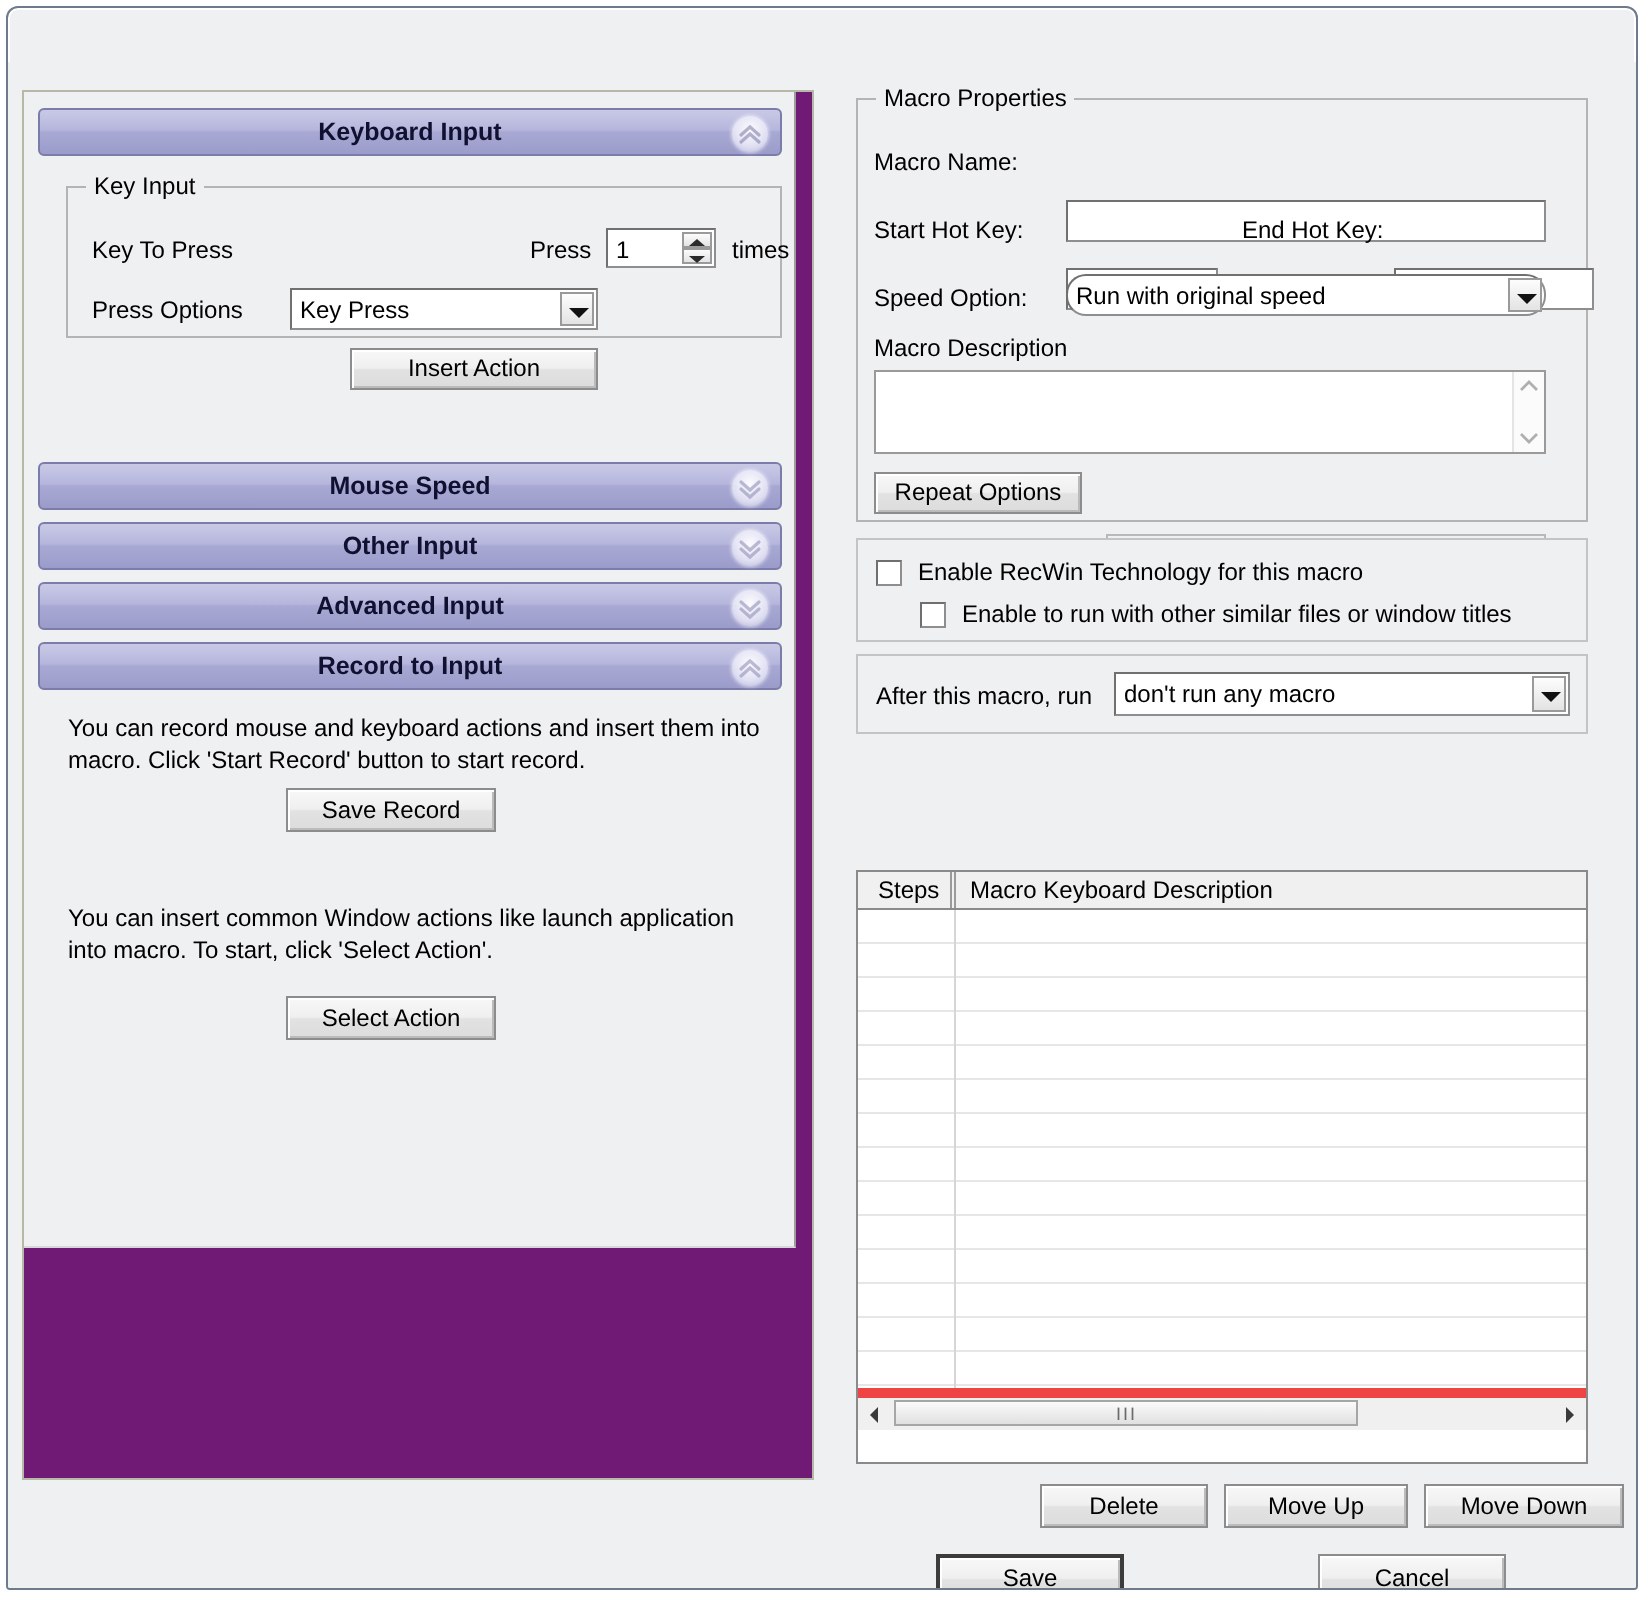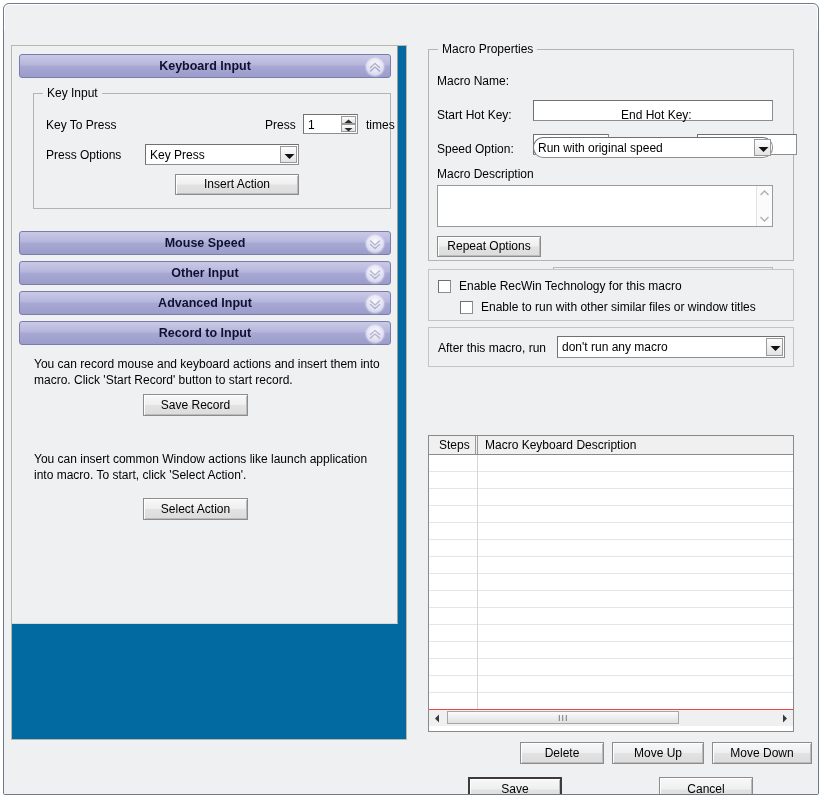--- a/index.html
+++ b/index.html
@@ -42,21 +42,21 @@
 
   
   #client{
     position:absolute;left:0;top:27px;right:0;bottom:0;
     background:#eff0f1;
   }
 
   
   #left-col{
     position:absolute;left:7px;top:14px;width:396px;height:695px;
-    background:#0369a1;
+    background:#701a75;
     border:1px solid #b8b8a8;
     box-sizing:border-box;
   }
   #left-panel{
     position:absolute;left:0px;top:0px;width:386px;height:578px;
     background:#eff0f1;
     border-right:1px solid #9d9d9d;
     border-bottom:1px solid #d8d8d8;
     box-sizing:border-box;
     overflow:hidden;
@@ -175,22 +175,22 @@
     background:#f0f0f0;border-bottom:1px solid #8a8a8a;
   }
   #grid-head .gh{
     position:absolute;top:2px;font-size:12px;color:#000;
   }
   #grid-head .sep{position:absolute;top:0;bottom:0;width:1px;background:#9a9a9a;}
   #grid-body{position:absolute;left:0;top:19px;right:0;bottom:17px;overflow:hidden;background:#fff;}
   #grid-body .grow{height:17px;border-bottom:1px solid #e6e6e6;box-sizing:border-box;}
   #grid-colline{position:absolute;left:48px;top:19px;bottom:17px;width:1px;background:#d6d6d6;}
   #grid-hscroll{
-    position:absolute;left:0;right:0;bottom:5px;height:16px;
-    background:#f0f0f0;border-top:1px solid #ef4444;
+    position:absolute;left:0;right:0;bottom:16px;height:16px;
+    background:#f0f0f0;border-top:5px solid #ef4444;
   }
   .sb-arrow{
     position:absolute;top:0;width:16px;height:15px;
     background:#f0f0f0;cursor:pointer;
   }
   .sb-arrow svg{position:absolute;left:5px;top:4px;}
   #grid-thumb{
     position:absolute;left:18px;top:1px;height:13px;width:232px;
     background:linear-gradient(to bottom,#fbfbfb,#e0e0e0);
     border:1px solid #a6a6a6;box-sizing:border-box;cursor:pointer;
@@ -229,21 +229,21 @@
         <div class="acc-header" style="top:8px;">
           <div class="acc-title">Keyboard Input</div>
           <div class="acc-chev">
             <svg width="12" height="11" viewBox="0 0 12 11">
               <path d="M1.5 5.5 L6 1.5 L10.5 5.5" stroke="#7a7aa8" stroke-width="1.6" fill="none" stroke-linecap="round"></path>
               <path d="M1.5 9 L6 5 L10.5 9" stroke="#7a7aa8" stroke-width="1.6" fill="none" stroke-linecap="round"></path>
             </svg>
           </div>
         </div>
 
-        <div class="groupbox" style="left:21px;top:47px;width:358px;height:116px;">
+        <div class="groupbox" style="left:21px;top:47px;width:358px;height:76px;">
           <div class="gb-legend">Key Input</div>
 
           <div class="lbl" style="left:12px;top:24px;">Key To Press</div>
           <input class="tbox" style="left: 111px; top: 20px; width: 110px; height: 20px;">
 
           <div class="lbl" style="left:231px;top:24px;">Press</div>
           <div class="spin" style="left:269px;top:20px;width:55px;height:20px;">
             <div class="sval">1</div>
             <div class="sbtns">
               <div class="sb up">

